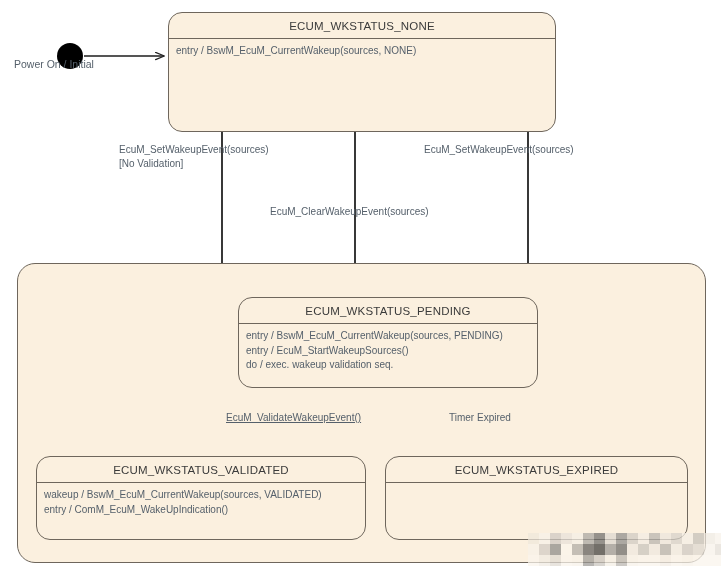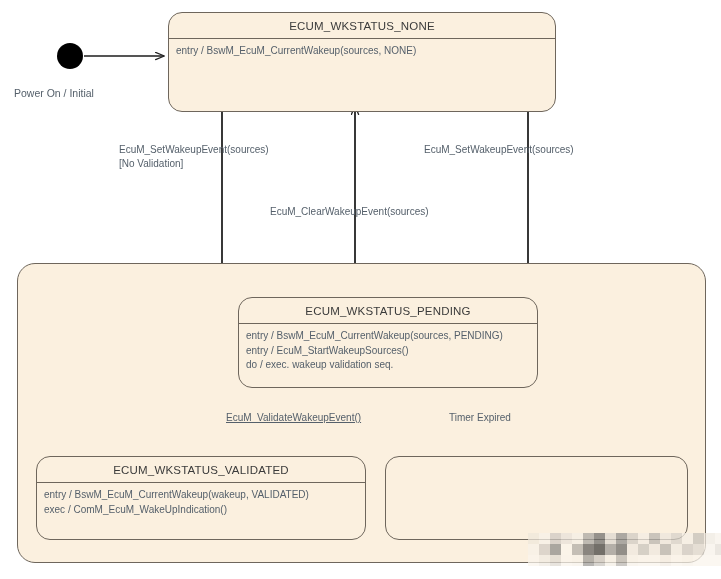--- a/index.html
+++ b/index.html
@@ -109,49 +109,50 @@
     <path d="M528,104 L528,297" fill="none" stroke="#222222" stroke-width="1.8" marker-end="url(#arrowOpen)"></path>
 
     <path d="M355,263 L355,106" fill="none" stroke="#222222" stroke-width="1.8" marker-end="url(#arrowOpen)"></path>
 
     <path d="M291,388 L291,456" fill="none" stroke="#222222" stroke-width="1.8" marker-end="url(#arrowOpen)"></path>
 
     <path d="M510,388 L510,456" fill="none" stroke="#222222" stroke-width="1.8" marker-end="url(#arrowOpen)"></path>
   </svg>
 
   <div class="initial-dot" style="left:57px; top:43px;"></div>
-  <div class="initial-label" style="left:14px; top:87px;">Power On / Initial</div>
-
-  <div class="state-box" style="left:168px; top:12px; width:388px; height:100px;">
+  <div class="initial-label" style="left:14px; top:58px;">Power On / Initial</div>
+
+  <div class="state-box" style="left:168px; top:12px; width:388px; height:120px;">
     <div class="state-title">ECUM_WKSTATUS_NONE</div>
     <div class="state-body">
       <div class="state-action">entry / BswM_EcuM_CurrentWakeup(sources, NONE)</div>
     </div>
   </div>
 
   <div class="composite-region" style="left:17px; top:263px; width:689px; height:300px;"></div>
 
   <div class="state-box" style="left:238px; top:297px; width:300px; height:91px;">
     <div class="state-title">ECUM_WKSTATUS_PENDING</div>
     <div class="state-body">
       <div class="state-action">entry / BswM_EcuM_CurrentWakeup(sources, PENDING)</div>
       <div class="state-action">entry / EcuM_StartWakeupSources()</div>
       <div class="state-action">do / exec. wakeup validation seq.</div>
     </div>
   </div>
 
   <div class="state-box" style="left:36px; top:456px; width:330px; height:84px;">
     <div class="state-title">ECUM_WKSTATUS_VALIDATED</div>
     <div class="state-body">
-      <div class="state-action">entry / BswM_EcuM_CurrentWakeup(wakeup, VALIDATED)</div>
-      <div class="state-action">exec / ComM_EcuM_WakeUpIndication()</div>
+      <div class="state-action">wakeup / BswM_EcuM_CurrentWakeup(sources, VALIDATED)</div>
+      <div class="state-action">entry / ComM_EcuM_WakeUpIndication()</div>
     </div>
   </div>
 
   <div class="state-box" style="left:385px; top:456px; width:303px; height:84px;">
+    <div class="state-title">ECUM_WKSTATUS_EXPIRED</div>
   </div>
 
   <div class="edge-label" style="left:119px; top:143px;">
     <div>EcuM_SetWakeupEvent(sources)</div>
     <div>[No Validation]</div>
   </div>
 
   <div class="edge-label" style="left:424px; top:143px;">
     <div>EcuM_SetWakeupEvent(sources)</div>
   </div>

